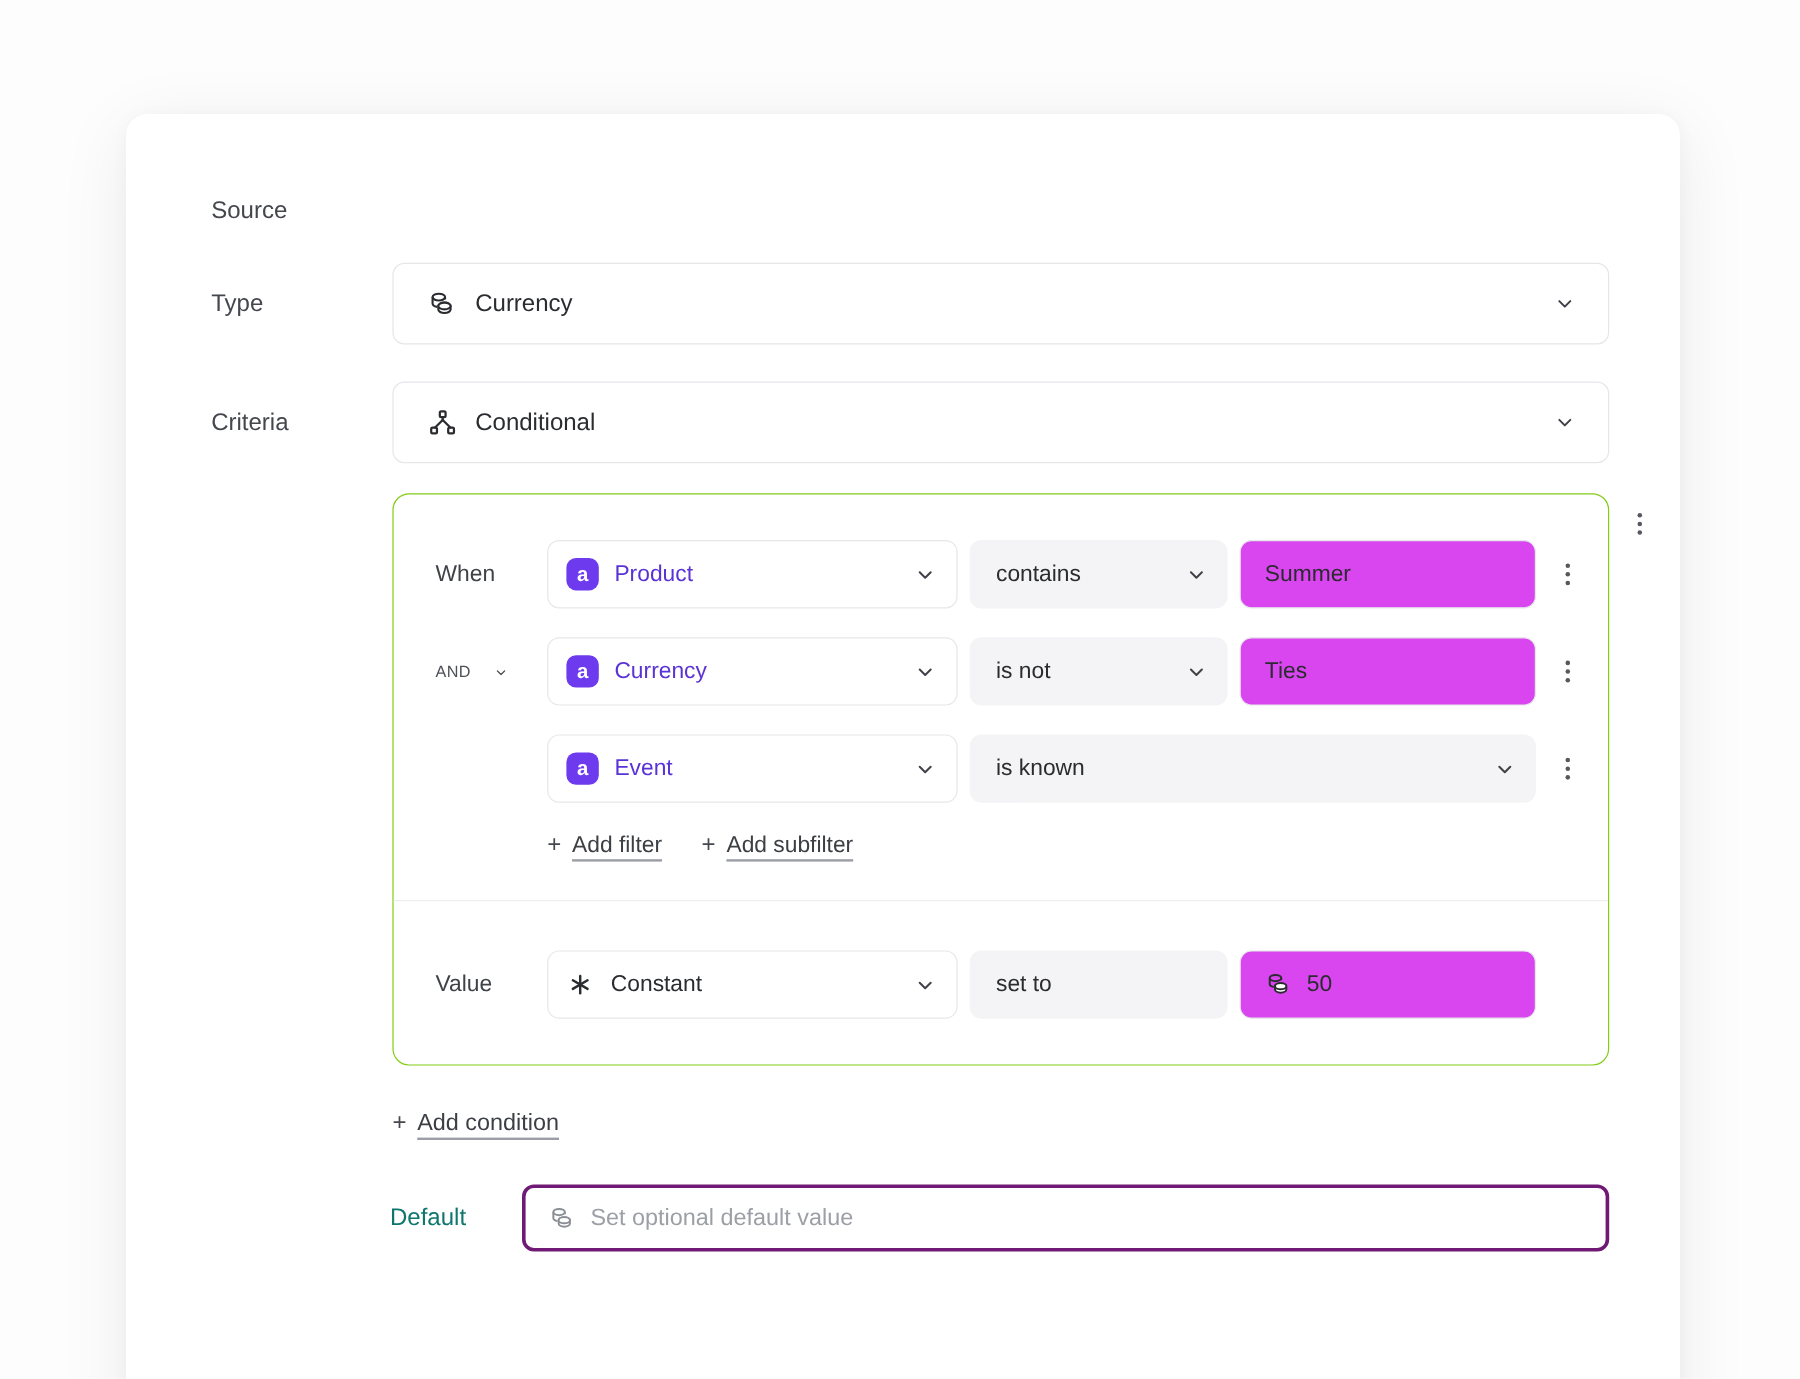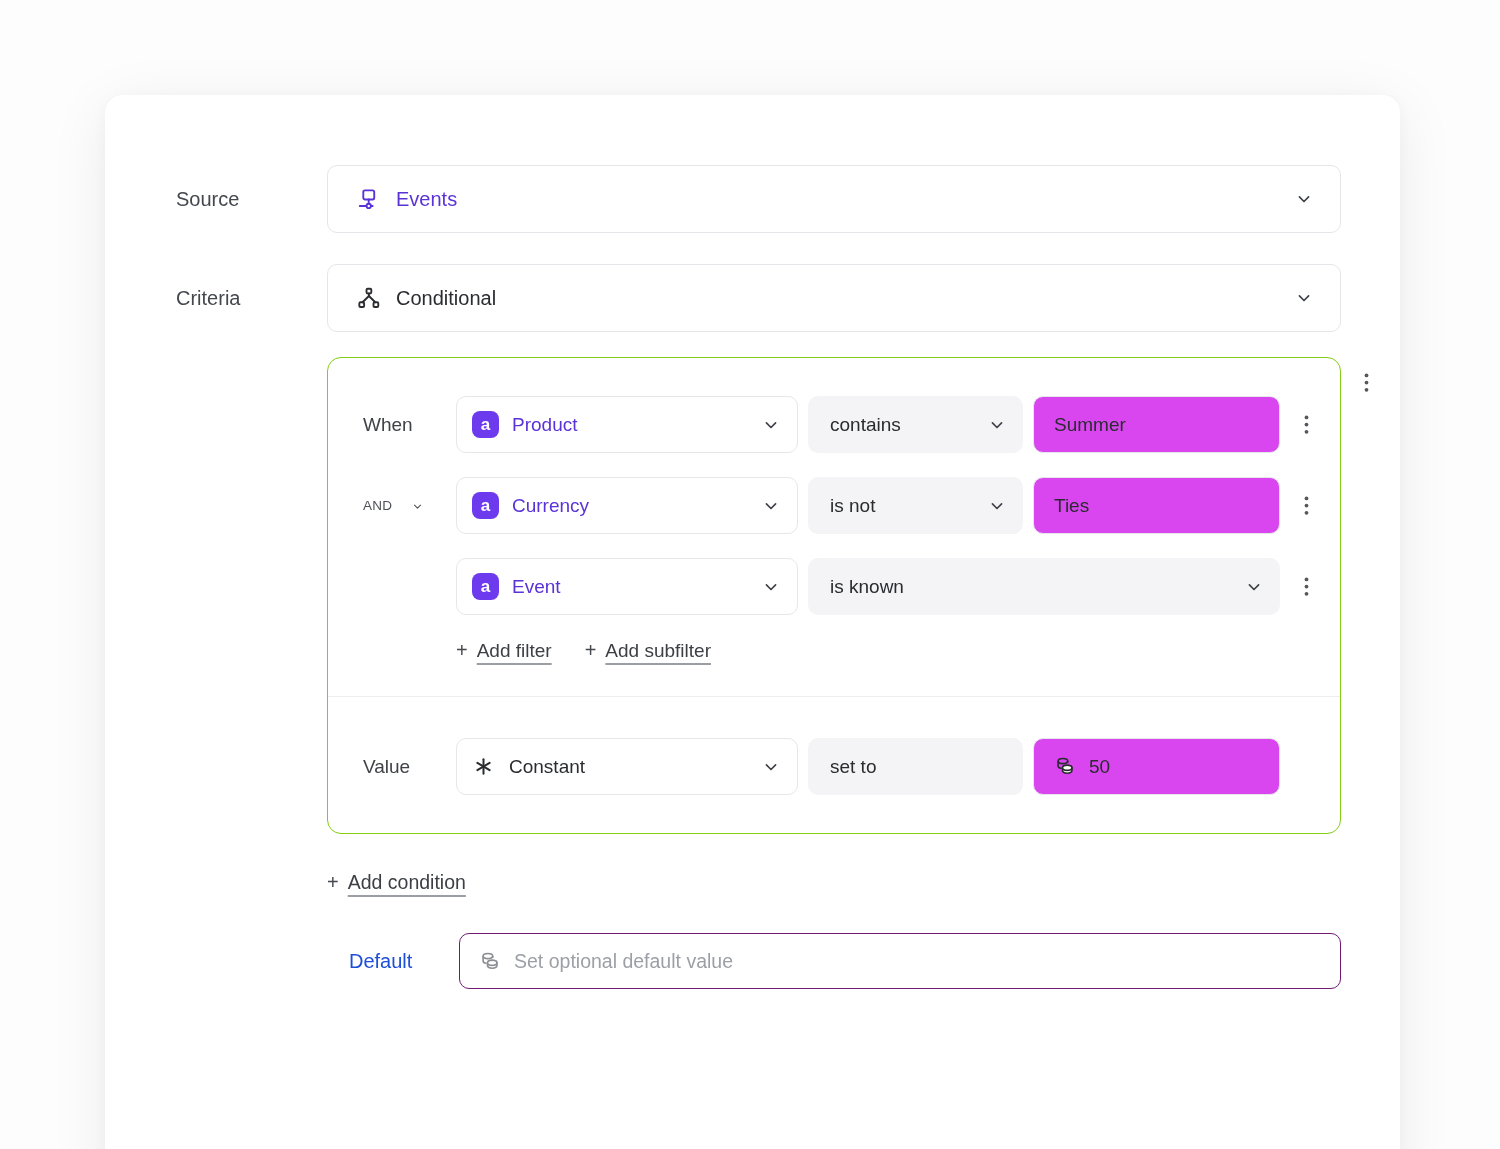--- a/index.html
+++ b/index.html
@@ -76,22 +76,22 @@
     color:#3c3f44;cursor:pointer;}
   .flink .plus{font-size:20px;color:#45484e;}
   .flink .ltext{text-decoration:underline;text-underline-offset:6px;
     text-decoration-color:#9b9ea4;text-decoration-thickness:1.5px;}
 
   .add-condition-row{margin:37px 0 0 222px;}
   .add-condition-row .flink{font-size:19.5px;}
 
   .default-row{display:flex;align-items:center;margin-top:39px;}
   .default-label{width:330px;padding-left:220px;box-sizing:border-box;
-    font-size:20px;color:#1d4ed8;margin-left:24px;}
-  .default-input{flex:1;margin-right:59px;height:56px;border:1px solid #701a75;
+    font-size:20px;color:#0f766e;}
+  .default-input{flex:1;margin-right:59px;height:56px;border:3px solid #701a75;
     border-radius:10px;display:flex;align-items:center;gap:12px;
     padding:0 20px 0 19px;box-sizing:border-box;background:#fff;}
   .default-input .icon24{color:#8b8e94;}
   .default-input input{border:none;outline:none;flex:1;font-size:19.5px;
     font-family:inherit;color:#2a2c30;background:transparent;padding:0;}
   .default-input input::placeholder{color:#9ca0a6;}
 </style>
 </head>
 <body>
 
@@ -133,32 +133,35 @@
         <circle cx="2.5" cy="16.8" r="1.9"></circle>
     </g>
   </defs>
 </svg>
 
 <div class="page-card">
   <div class="form">
 
     <div class="frow">
       <div class="frow-label">Source</div>
-      <div class="fselect accent">
-        <svg class="icon24 accent" viewBox="0 0 24 24">
-            <use href="#ic-events"></use>
-          </svg>
-        <span class="sel-text">Events</span>
+    </div>
+
+    <div class="frow">
+      <div class="frow-label">Type</div>
+      <div class="fselect">
+        <svg class="icon24" viewBox="0 0 24 24">
+            <use href="#ic-coins"></use>
+          </svg>
+        <span class="sel-text">Currency</span>
         <span class="spacer"></span>
         <svg class="chev" viewBox="0 0 24 24">
             <use href="#ic-chevron"></use>
           </svg>
       </div>
     </div>
-
 
     <div class="frow" style="margin-bottom:0;">
       <div class="frow-label">Criteria</div>
       <div class="fselect">
         <svg class="icon24" viewBox="0 0 24 24">
             <use href="#ic-tree"></use>
           </svg>
         <span class="sel-text">Conditional</span>
         <span class="spacer"></span>
         <svg class="chev" viewBox="0 0 24 24">

